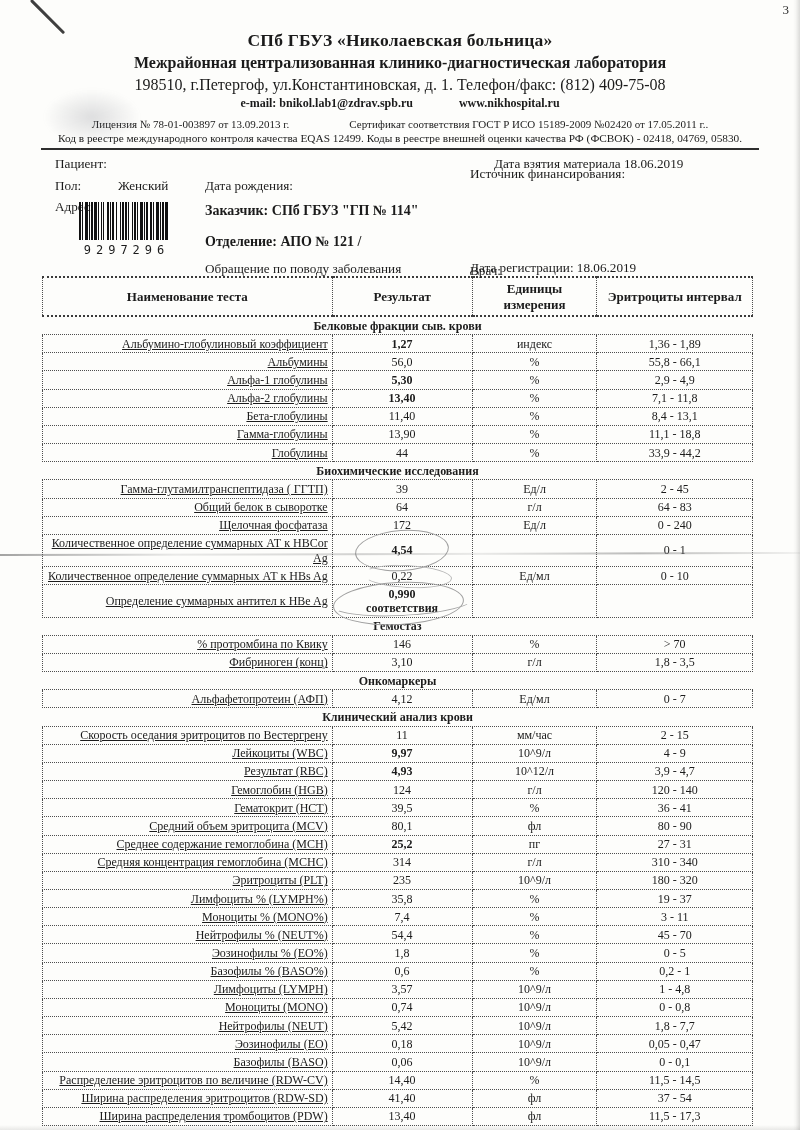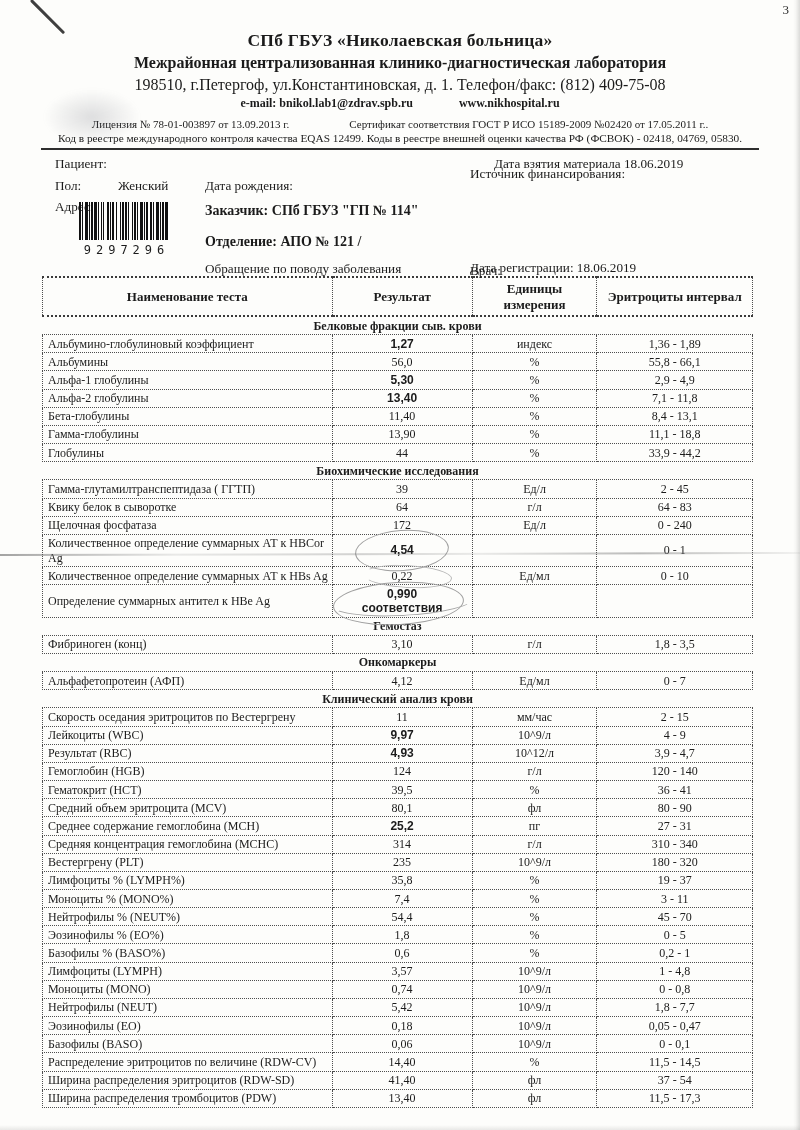--- a/index.html
+++ b/index.html
@@ -86,28 +86,28 @@
     border:1px dotted #4e4e4e;
   }
   table.results thead th {
     font-size:13px; font-weight:bold; padding:2.5px 3px; text-align:center;
     border-top:2px dotted #3a3a3a; border-bottom:2px dotted #3a3a3a;
   }
   table.results tbody td {
     font-size:12px; line-height:1.18; padding:1.5px 4px;
     text-align:center; vertical-align:middle;
   }
-  table.results td.name-cell { text-align:left; padding-left:5px; }
+  table.results td.name-cell { text-align:right; padding-left:5px;text-decoration:underline; }
   tr.section-row td {
     font-size:13.5px; font-weight:bold; text-align:left;
     padding:2px 4px 2px 9px;
     border-left:hidden; border-right:hidden;
   }
   td.result-cell { position:relative; }
-  .bold-result { font-family:Liberation Sans, sans-serif; font-weight:bold; font-size:12px;margin-top:15px; }
+  .bold-result { font-family:Liberation Serif, serif; font-weight:bold; font-size:12px;margin-top:15px; }
   .pen-ellipse {
     position:absolute; border:1.6px solid #9f9f9f; border-radius:50%;
     pointer-events:none;
   }
   .pen-ellipse.full { left:16%; right:16%; top:-5px; bottom:-5px; transform:rotate(-4deg); }
   .pen-ellipse.light { left:22%; right:14%; top:-2px; bottom:-4px; transform:rotate(3deg);
     border-color:#b7b7b7; border-width:1.3px; border-left-color:transparent; }
   .pen-ellipse.big { left:0; right:6%; top:-3px; bottom:-9px; transform:rotate(-3deg); }
 </style>
 </head>
@@ -266,21 +266,21 @@
         </tr>
         <tr>
           <td class="name-cell">Гамма-глутамилтранспептидаза ( ГГТП)</td>
           <td class="result-cell">
             <div>39</div>
           </td>
           <td>Ед/л</td>
           <td>2 - 45</td>
         </tr>
         <tr>
-          <td class="name-cell">Квику белок в сыворотке</td>
+          <td class="name-cell">Общий белок в сыворотке</td>
           <td class="result-cell">
             <div>64</div>
           </td>
           <td>г/л</td>
           <td>64 - 83</td>
         </tr>
         <tr>
           <td class="name-cell">Щелочная фосфатаза</td>
           <td class="result-cell">
             <div>172</div>
@@ -313,20 +313,28 @@
             <div>соответствия</div>
             <span class="pen-ellipse big"></span>
           </td>
           <td></td>
           <td></td>
         </tr>
         <tr class="section-row">
           <td colspan="4">Гемостаз</td>
         </tr>
         <tr>
+          <td class="name-cell">% протромбина по  Квику</td>
+          <td class="result-cell">
+            <div>146</div>
+          </td>
+          <td>%</td>
+          <td>&gt; 70</td>
+        </tr>
+        <tr>
           <td class="name-cell">Фибриноген (конц)</td>
           <td class="result-cell">
             <div>3,10</div>
           </td>
           <td>г/л</td>
           <td>1,8 - 3,5</td>
         </tr>
         <tr class="section-row">
           <td colspan="4">Онкомаркеры</td>
         </tr>
@@ -399,21 +407,21 @@
         </tr>
         <tr>
           <td class="name-cell">Средняя концентрация гемоглобина (MCHC)</td>
           <td class="result-cell">
             <div>314</div>
           </td>
           <td>г/л</td>
           <td>310 - 340</td>
         </tr>
         <tr>
-          <td class="name-cell">Вестергрену (PLT)</td>
+          <td class="name-cell">Эритроциты (PLT)</td>
           <td class="result-cell">
             <div>235</div>
           </td>
           <td>10^9/л</td>
           <td>180 - 320</td>
         </tr>
         <tr>
           <td class="name-cell">Лимфоциты % (LYMPH%)</td>
           <td class="result-cell">
             <div>35,8</div>

